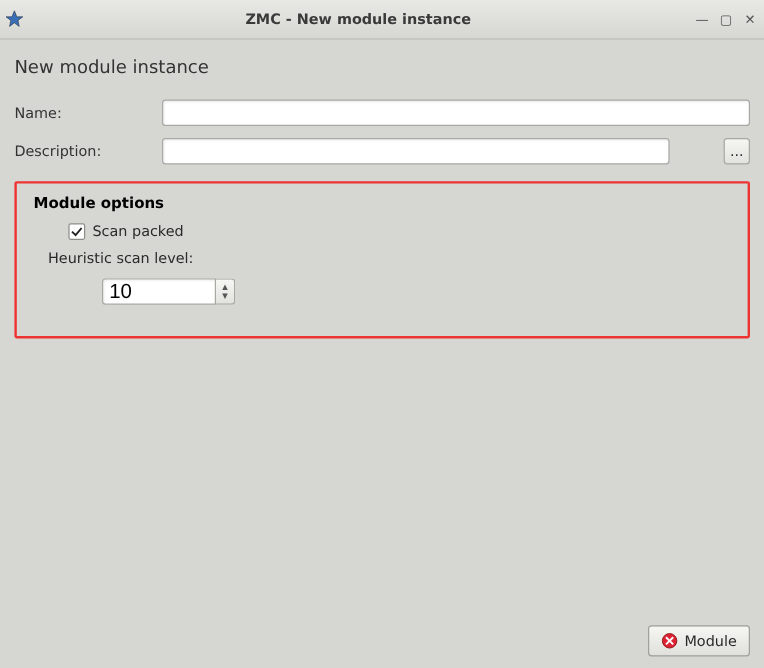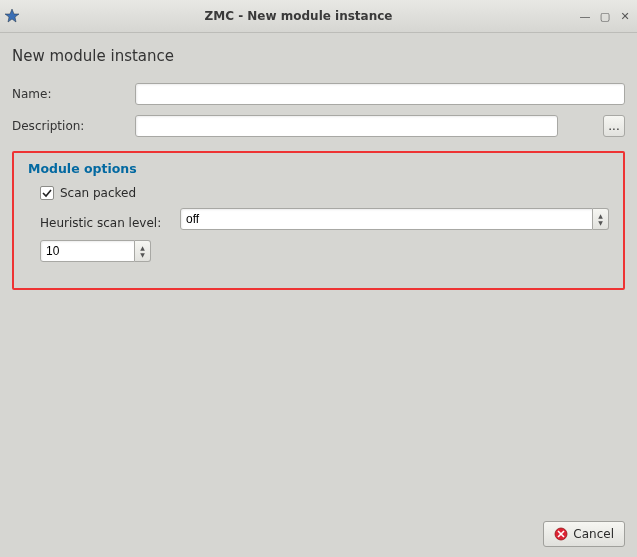--- a/index.html
+++ b/index.html
@@ -113,26 +113,26 @@
     border: 2px solid #e33;
     border-radius: 2px;
     padding: 8px 14px 16px 14px;
     margin-top: 4px;
     background: #d6d6d2;
   }
   .group-title {
     font-weight: bold;
     font-size: 12.5px;
     margin-bottom: 10px;
-    color: #0369a1;
+    color: #000000;
   }
   .checkrow {
     display: flex;
     align-items: center;
-    margin-left: 12px;
+    margin-left: 29px;
     margin-bottom: 8px;
   }
   .checkbox {
     width: 14px; height: 14px;
     background: #fff;
     border: 1px solid #8c8c88;
     border-radius: 2px;
     margin-right: 6px;
     display: flex; align-items: center; justify-content: center;
   }
@@ -145,22 +145,23 @@
   }
   .optrow label.optlbl { width: 140px; }
   .num-input {
     width: 95px;
     height: 22px;
     background: #fff;
     border: 1px solid #a8a8a4;
     border-top-left-radius: 3px;
     border-bottom-left-radius: 3px;
     padding: 10px 5px;
-    font-size: 12px;
+    font-size: 17px;
     box-shadow: inset 1px 1px 2px rgba(0,0,0,0.08);
+    margin-left: 45px;
   }
   .numwrap { display: flex; }
   
   .footer {
     margin-top: auto;
     display: flex;
     justify-content: flex-end;
     gap: 8px;
     padding-top: 10px;
   }
@@ -219,43 +220,36 @@
         <svg viewBox="0 0 10 10">
             <polyline points="1,5 4,8 9,2" fill="none" stroke="#222" stroke-width="1.6"></polyline>
           </svg>
       </div>
       <span>Scan packed</span>
     </div>
 
 
     <div class="optrow">
       <label class="optlbl">Heuristic scan level:</label>
-      <div class="combo">
-        <input class="text-input" value="off" style="">
-        <div class="spinctrl">
-          <span class="arrow">▲</span>
-          <span class="arrow">▼</span>
-        </div>
-      </div>
     </div>
 
     <div class="optrow">
       <div class="numwrap">
         <input class="num-input" value="10" style="">
         <div class="spinctrl">
           <span class="arrow">▲</span>
           <span class="arrow">▼</span>
         </div>
       </div>
     </div>
   </div>
 
   <div class="footer">
     <div class="btn">
       <svg viewBox="0 0 14 14">
         <circle cx="7" cy="7" r="6" fill="#d23" stroke="#901818" stroke-width="0.8"></circle>
         <line x1="4" y1="4" x2="10" y2="10" stroke="#fff" stroke-width="1.6"></line>
         <line x1="10" y1="4" x2="4" y2="10" stroke="#fff" stroke-width="1.6"></line>
       </svg>
-      <span>Cancel</span>
+      <span>Module</span>
     </div>
   </div>
 </div>
 
 </body></html>

